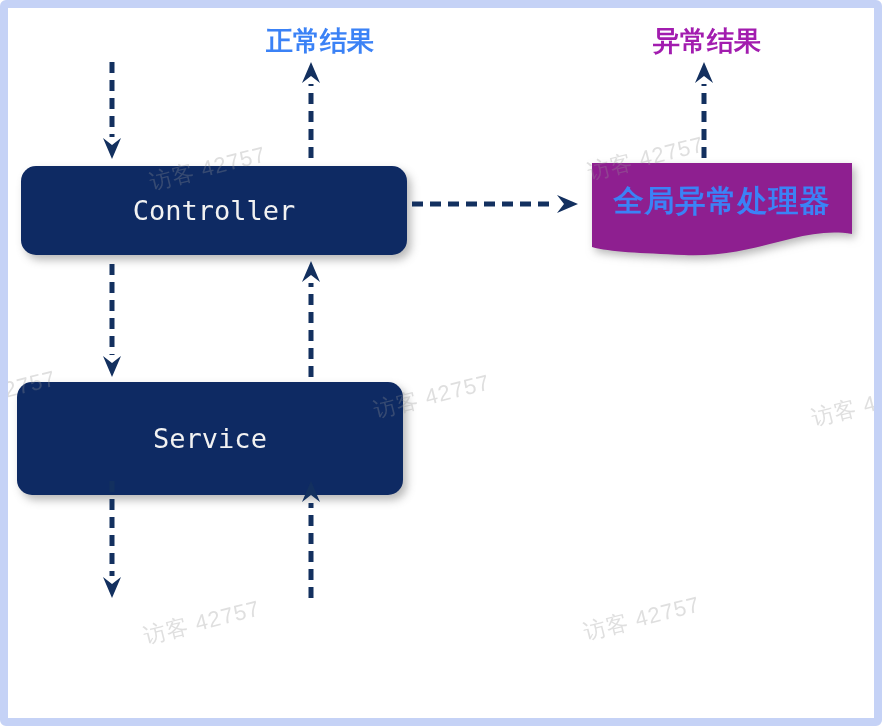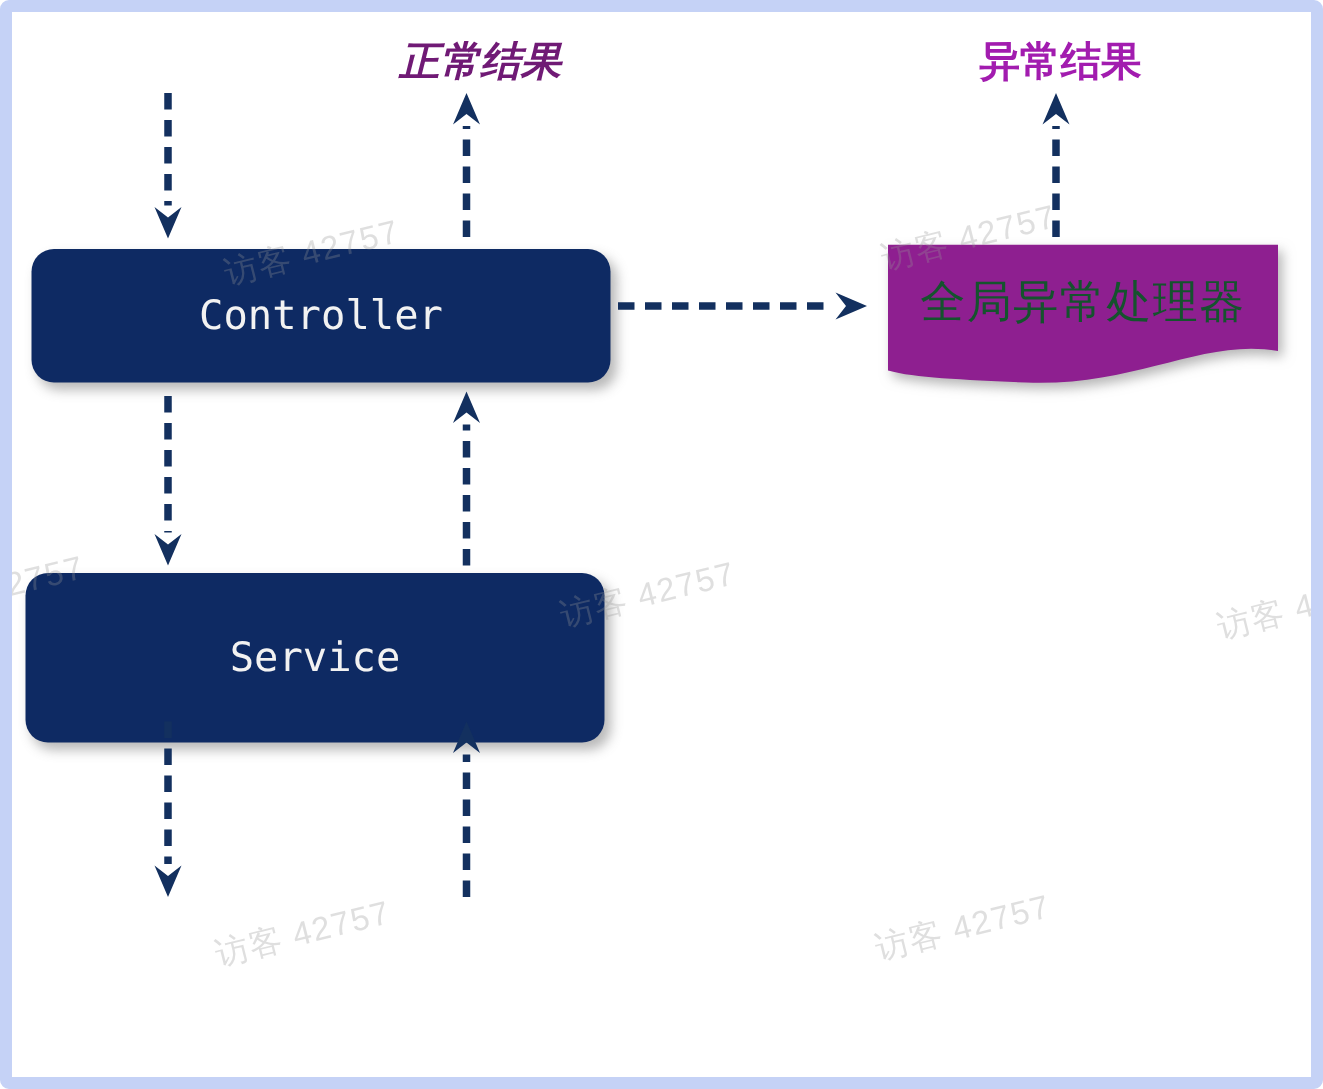--- a/index.html
+++ b/index.html
@@ -40,31 +40,31 @@
   
   .handler{
     position:absolute;left:592px;top:163px;width:260px;height:95px;
     z-index:10;
   }
   .handler svg{position:absolute;left:0;top:0;
     filter:drop-shadow(3px 4px 4px rgba(110,110,110,0.5));}
   .handler .handler-label{
     position:absolute;left:0;top:0;width:100%;height:76px;
     display:flex;align-items:center;justify-content:center;
-    color:#14532d;font-size:30px;font-weight:400;
+    color:#3b82f6;font-size:30px;font-weight:700;
     letter-spacing:1px;
   }
   
   .result-label{
     position:absolute;top:23px;
     transform:translateX(-50%);
     font-size:27px;font-weight:700;
     white-space:nowrap;z-index:10;
   }
-  .result-normal{left:320px;color:#701a75;font-style:italic;}
+  .result-normal{left:320px;color:#3b82f6;}
   .result-error{left:707px;color:#a21caf;}
   
   .arrows{position:absolute;left:0;top:0;z-index:12;pointer-events:none;}
   .arrows line{stroke:#13305f;stroke-width:5;stroke-dasharray:11 7;}
   .arrows polygon{fill:#13305f;}
   
   .wm{
     position:absolute;
     font-size:22px;
     color:rgba(150,150,150,0.30);

